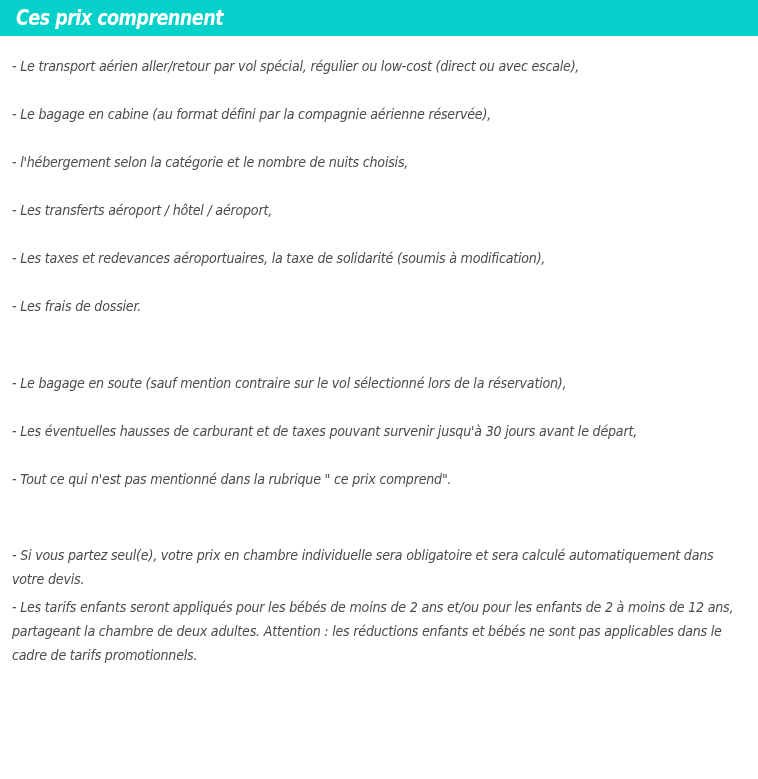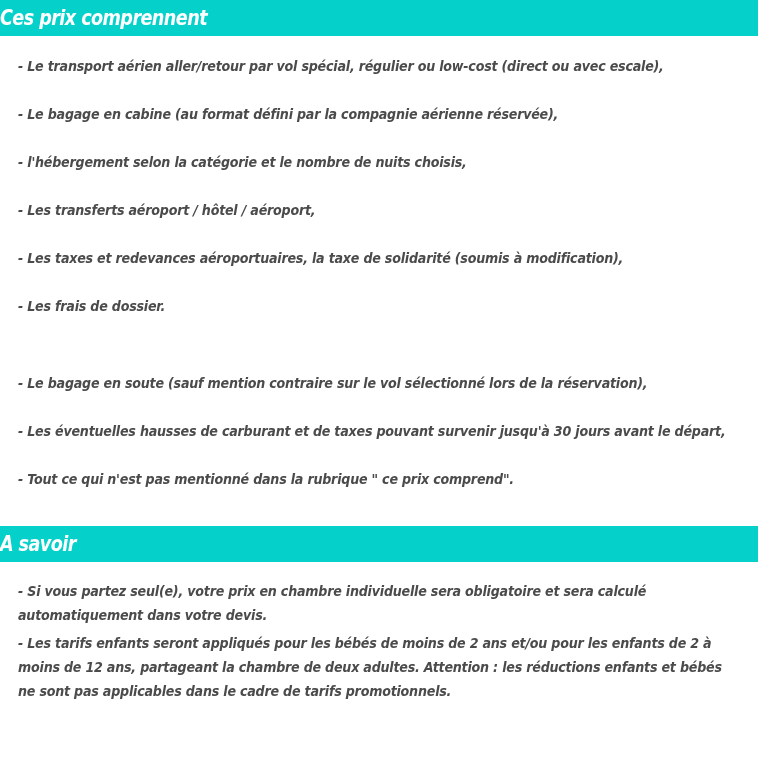--- a/index.html
+++ b/index.html
@@ -21,39 +21,39 @@
     position: relative;
   }
 
   
   .section-header {
     background: #05d1ca;
     height: 36px;
     display: flex;
     align-items: center;
     box-sizing: border-box;
+    padding-left: 16px;
   }
   .section-header-title {
     color: #ffffff;
     font-family: "DejaVu Sans", sans-serif;
     font-style: italic;
     font-weight: bold;
     font-size: 21px;
     line-height: 21px;
     letter-spacing: -0.7px;
     transform: scaleX(0.84);
     transform-origin: left center;
     white-space: nowrap;
   }
 
   
   .section-body {
-    padding: 0 18px;
+    padding: 0 12px;
     box-sizing: border-box;
-    font-weight: bold;
   }
   .body-line {
     color: #4b4b4b;
     font-family: "DejaVu Sans", sans-serif;
     font-style: italic;
     font-size: 14.5px;
     line-height: 19px;
     letter-spacing: -0.25px;
     transform: scaleX(0.875);
     transform-origin: left top;
@@ -111,23 +111,20 @@
   <div class="gap-after-header-2"></div>
 
   <div class="section-body list-spaced">
     <div class="body-line">- Le bagage en soute (sauf mention contraire sur le vol sélectionné lors de la réservation),</div>
     <div class="body-line">- Les éventuelles hausses de carburant et de taxes pouvant survenir jusqu'à 30 jours avant le départ,</div>
     <div class="body-line">- Tout ce qui n'est pas mentionné dans la rubrique " ce prix comprend".</div>
   </div>
 
   <div class="gap-section-2-3"></div>
 
-  <div class="section-header">
-    <span class="section-header-title">A savoir</span>
-  </div>
 
   <div class="gap-after-header-3"></div>
 
   <div class="section-body para-block">
     <p class="body-para">- Si vous partez seul(e), votre prix en chambre individuelle sera obligatoire et sera calculé automatiquement dans votre devis.</p>
     <p class="body-para">- Les tarifs enfants seront appliqués pour les bébés de moins de 2 ans et/ou pour les enfants de 2 à moins de 12 ans, partageant la chambre de deux adultes. Attention : les réductions enfants et bébés ne sont pas applicables dans le cadre de tarifs promotionnels.</p>
   </div>
 
 </div>
 

